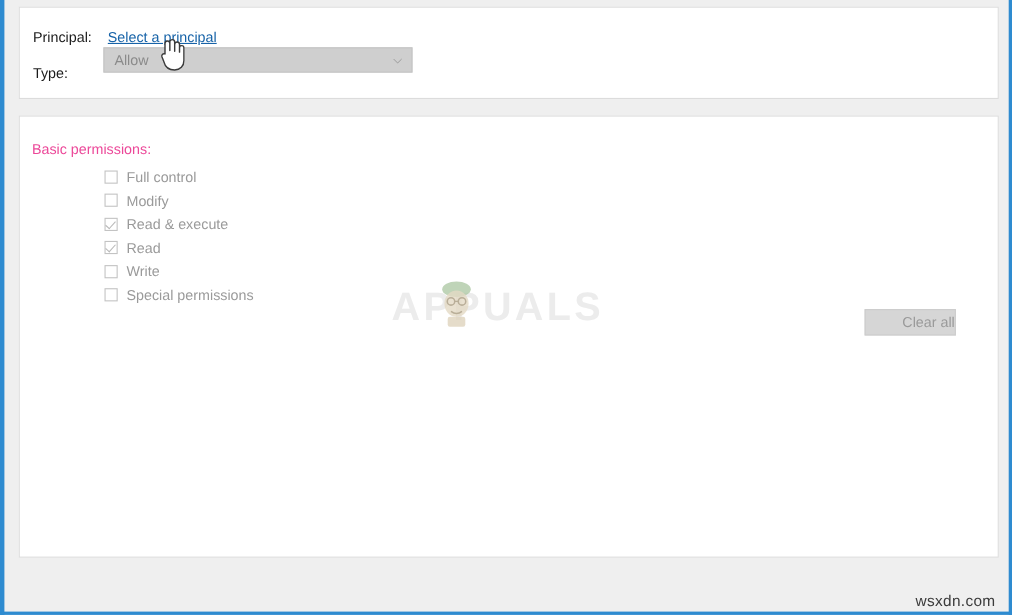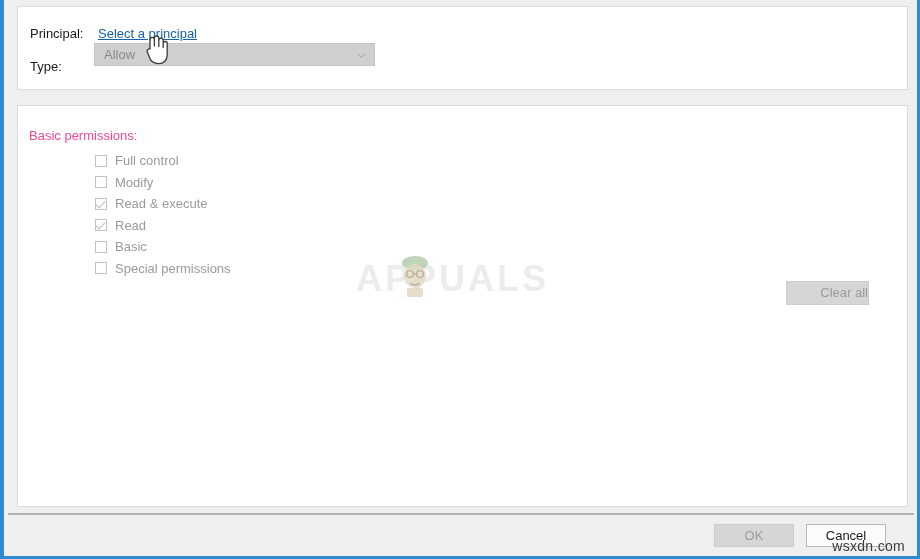--- a/index.html
+++ b/index.html
@@ -290,35 +290,31 @@
         <div class="perm-row">
           <span class="perm-box checked"></span>
           <span class="perm-label">Read &amp; execute</span>
         </div>
         <div class="perm-row">
           <span class="perm-box checked"></span>
           <span class="perm-label">Read</span>
         </div>
         <div class="perm-row">
           <span class="perm-box"></span>
-          <span class="perm-label">Basic</span>
+          <span class="perm-label">Write</span>
         </div>
         <div class="perm-row">
           <span class="perm-box"></span>
           <span class="perm-label">Special permissions</span>
         </div>
       </div>
 
     <button id="btn-clear-all" disabled="">Clear all</button>
   </div>
 
-  <div id="footer">
-    <button class="footer-btn" id="btn-ok" disabled="">OK</button>
-    <button class="footer-btn" id="btn-cancel">Cancel</button>
-  </div>
 
   <div id="watermark-appuals">APPUALS</div>
 
   <svg id="watermark-appuals-mascot" viewBox="0 0 36 46">
     <ellipse cx="18" cy="9" rx="13" ry="7" fill="#a9c6a0" opacity="0.75"></ellipse>
     <ellipse cx="18" cy="22" rx="11" ry="12" fill="#e4d9c4" opacity="0.8"></ellipse>
     <circle cx="13" cy="20" r="3.4" fill="none" stroke="#b9ae98" stroke-width="1.4"></circle>
     <circle cx="23" cy="20" r="3.4" fill="none" stroke="#b9ae98" stroke-width="1.4"></circle>
     <path d="M16.4 20 L19.6 20" stroke="#b9ae98" stroke-width="1.2"></path>
     <path d="M13 29 Q18 33 23 29" fill="none" stroke="#b9ae98" stroke-width="1.4"></path>

